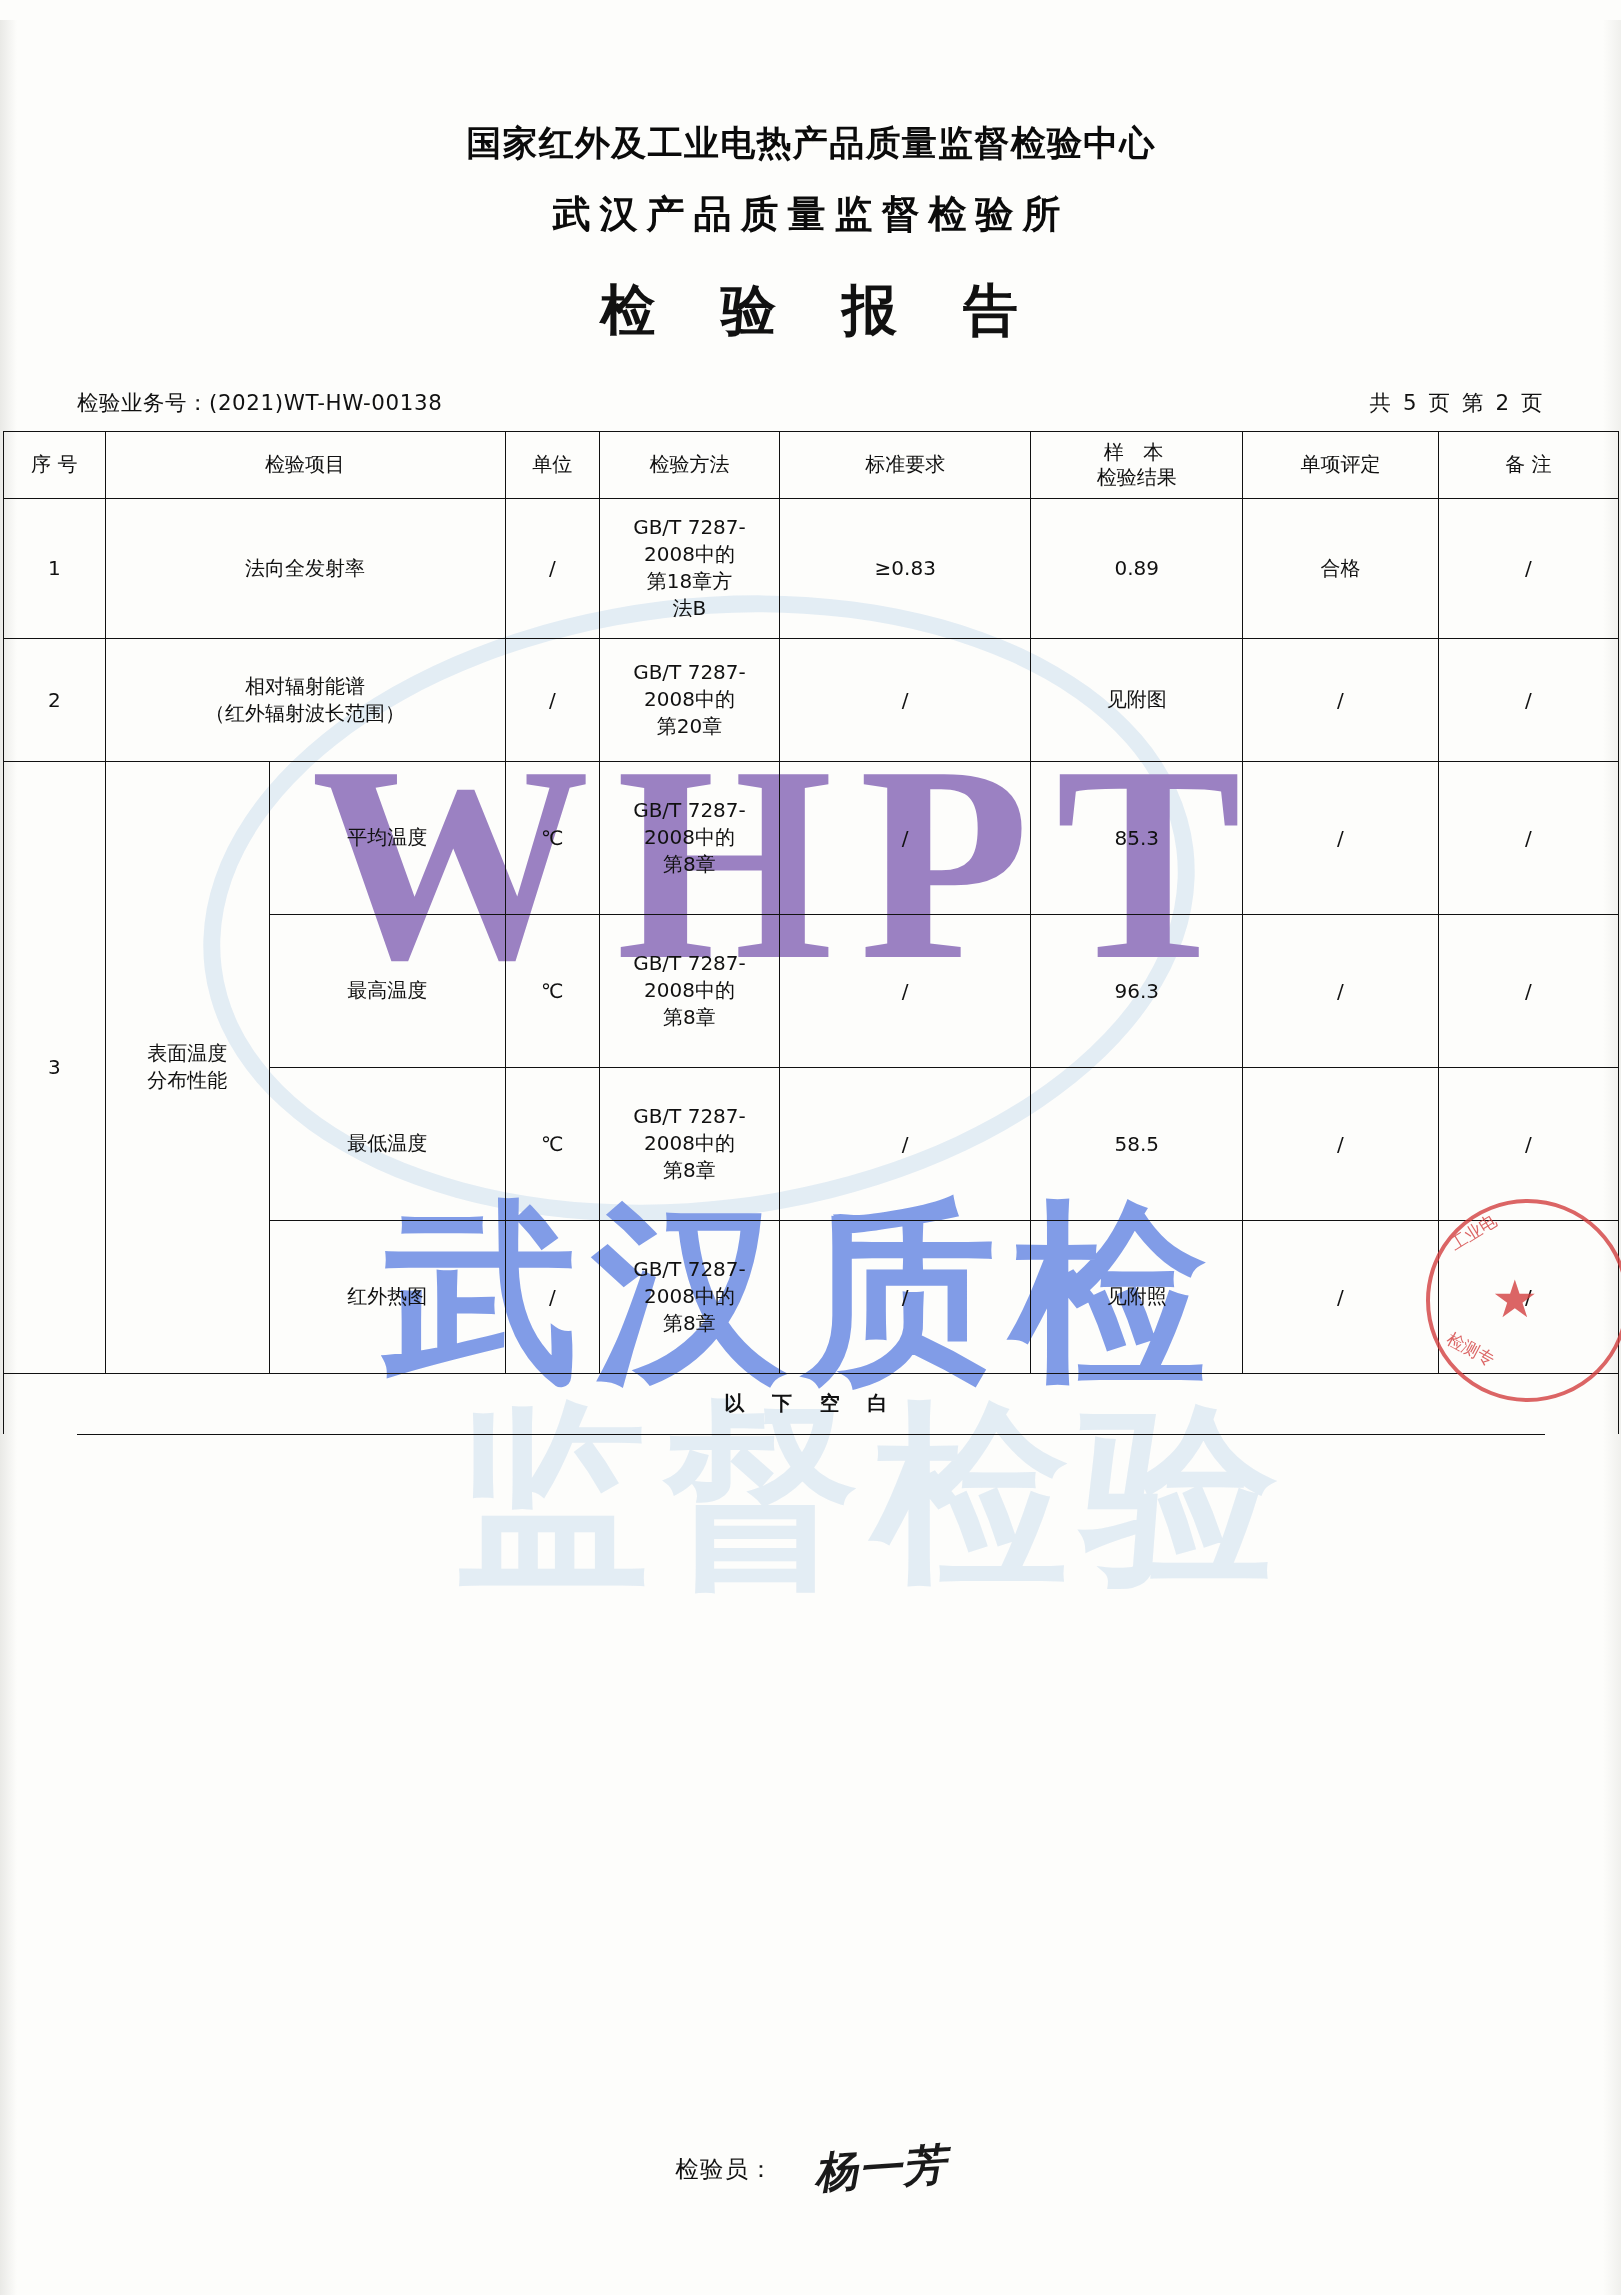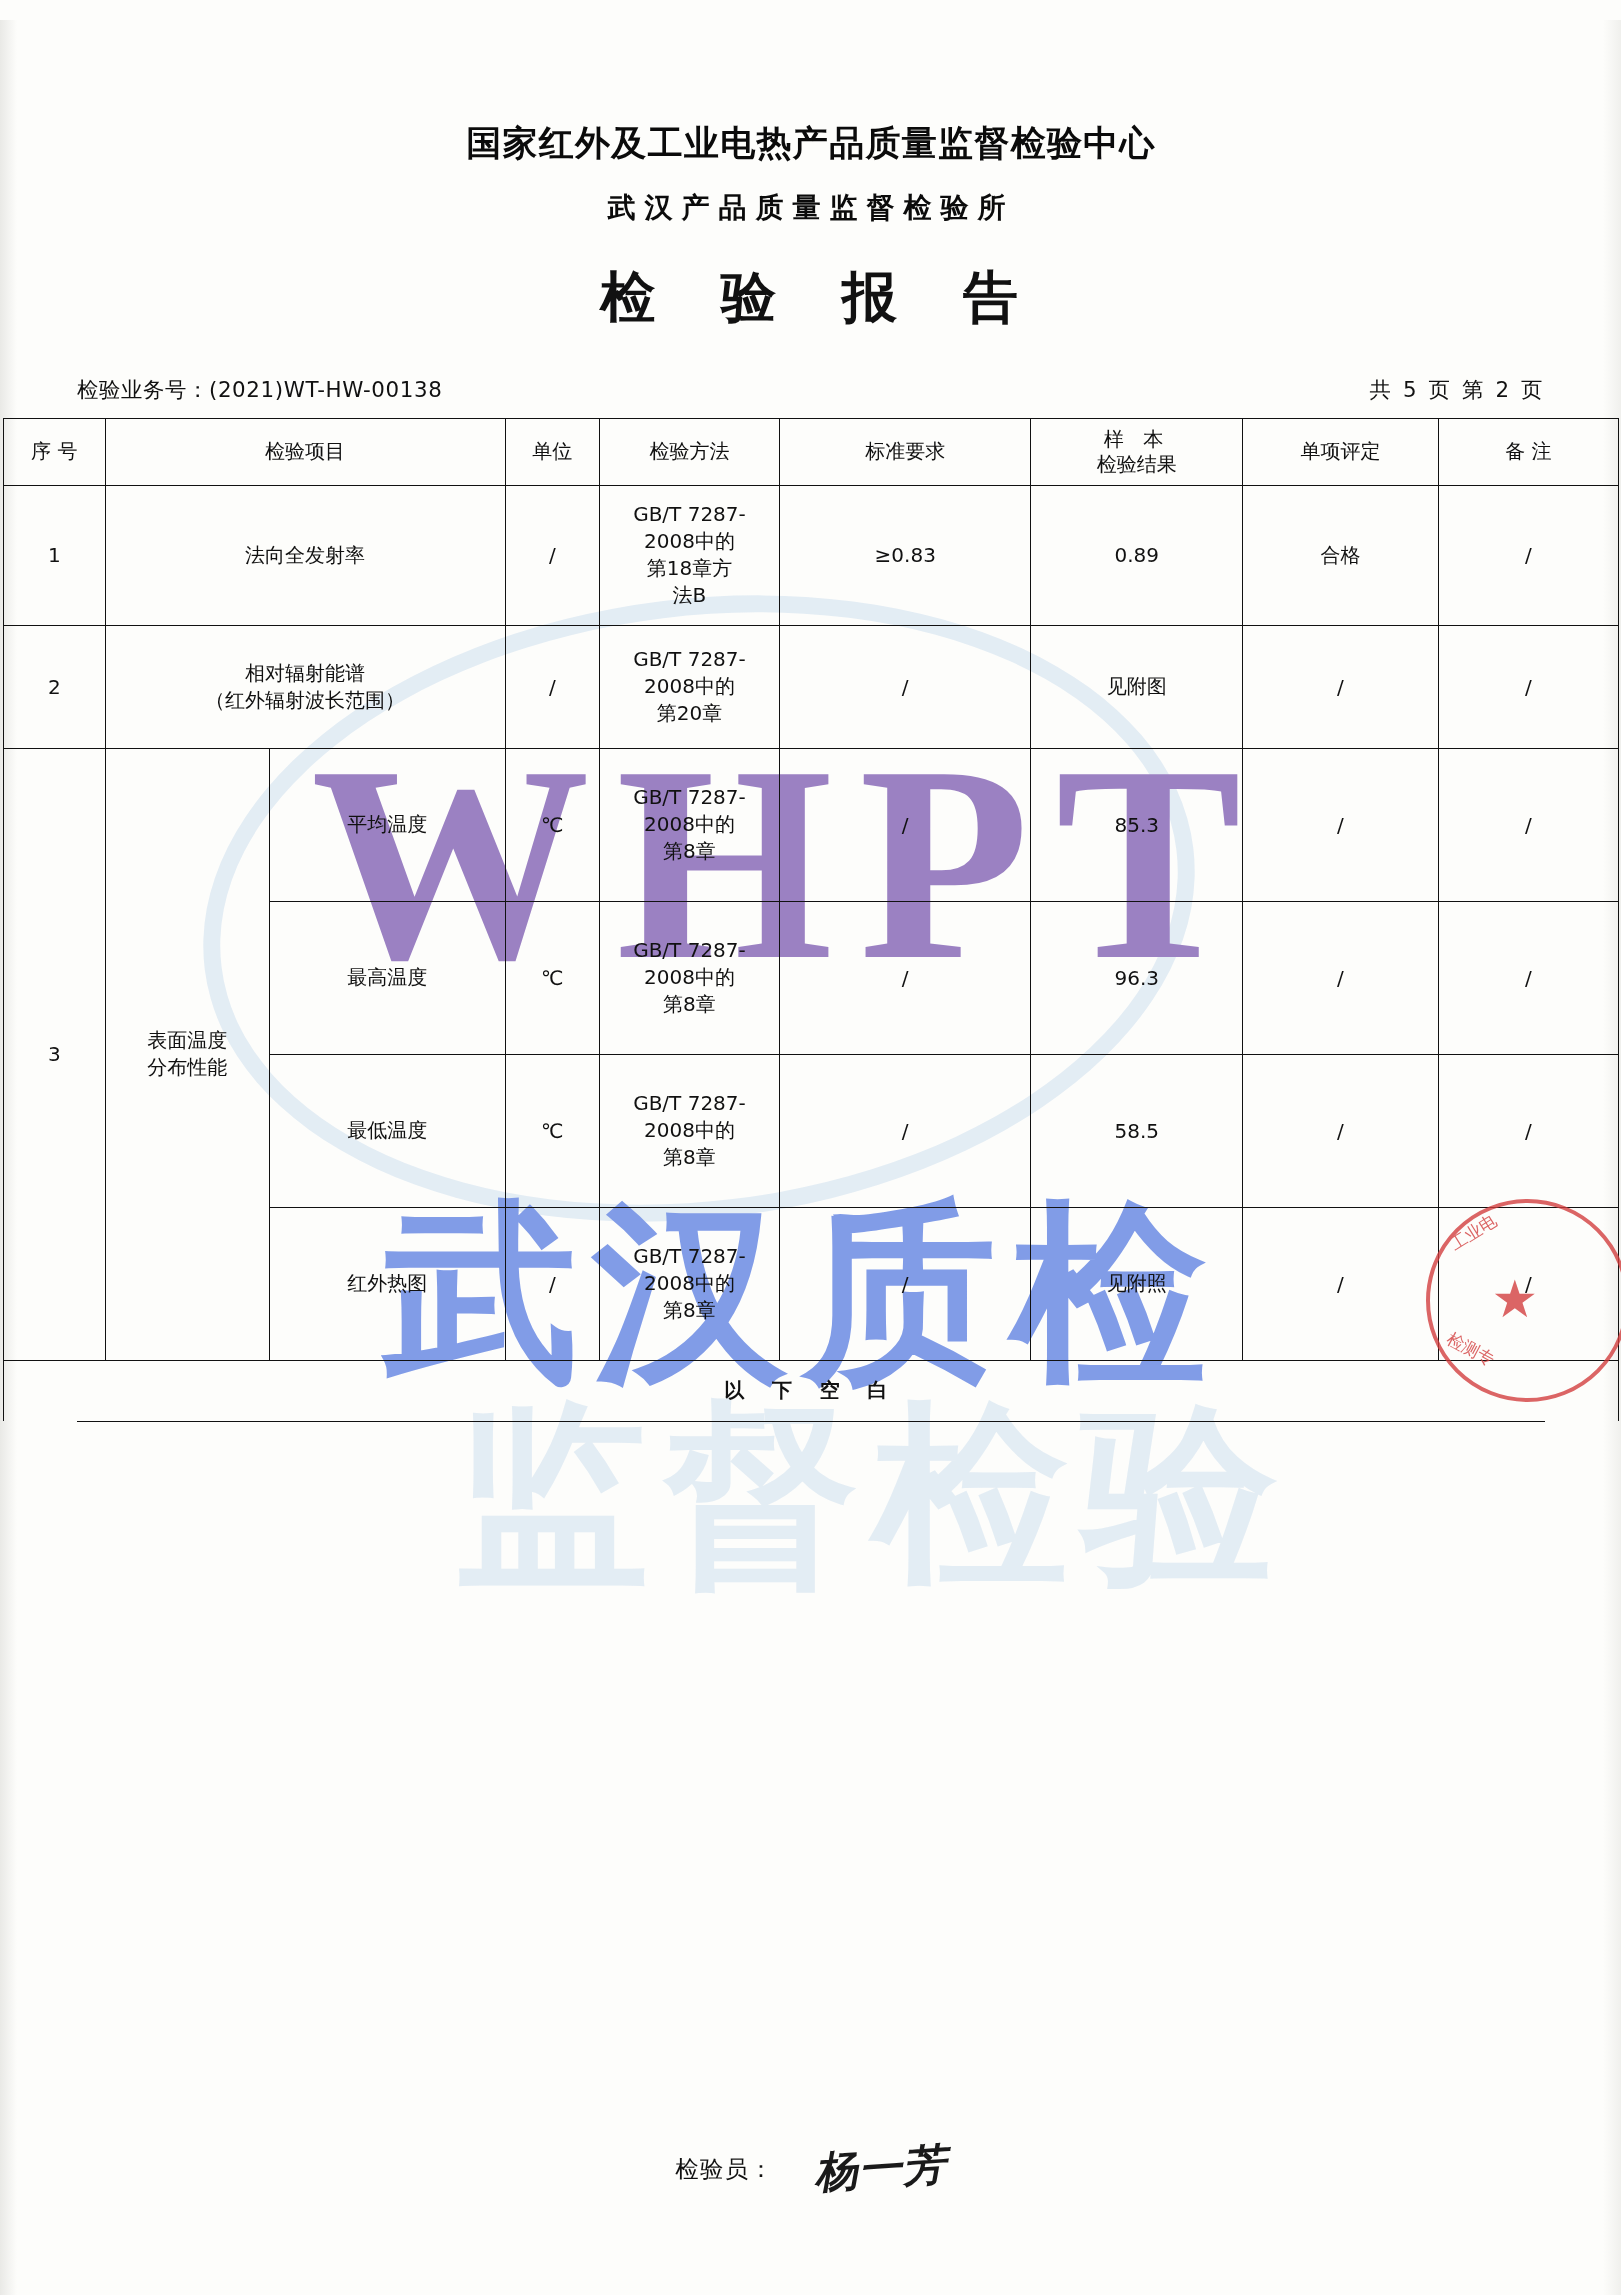--- a/index.html
+++ b/index.html
@@ -64,21 +64,21 @@
 
   .content{position:relative;z-index:2;}
 
   .title1,.title2{
     text-align:center;
     font-family:"DejaVu Sans", sans-serif;
     font-weight:700;
     color:#0b0b0b;
   }
   .title1{font-size:35px;letter-spacing:1.3px;padding-top:100px;margin-top:20px;}
-  .title2{font-size:28px;letter-spacing:9px;padding-top:22px;}
+  .title2{font-size:38px;letter-spacing:9px;padding-top:22px;}
   .title3{
     text-align:center;
     font-family:"DejaVu Sans", sans-serif;
     font-weight:700;
     font-size:55px;
     letter-spacing:23.4px;
     padding-top:34px;
     padding-left:19.5px;
   }
   .meta-row{

